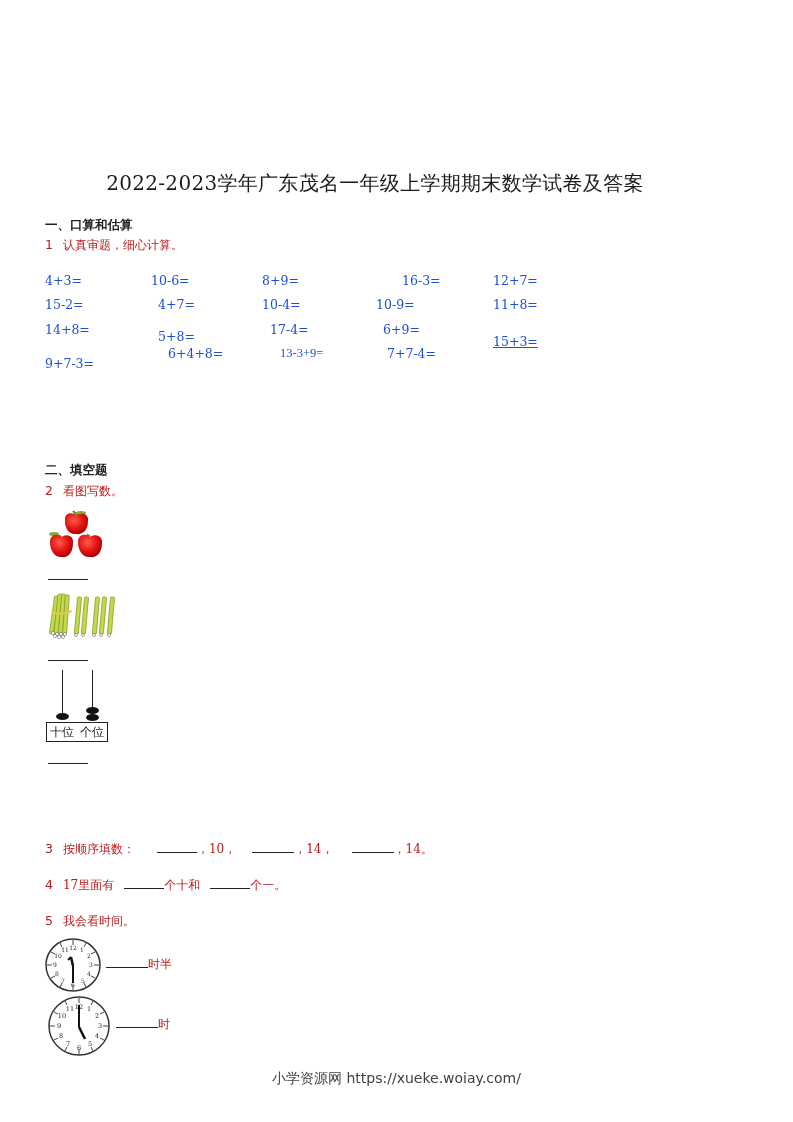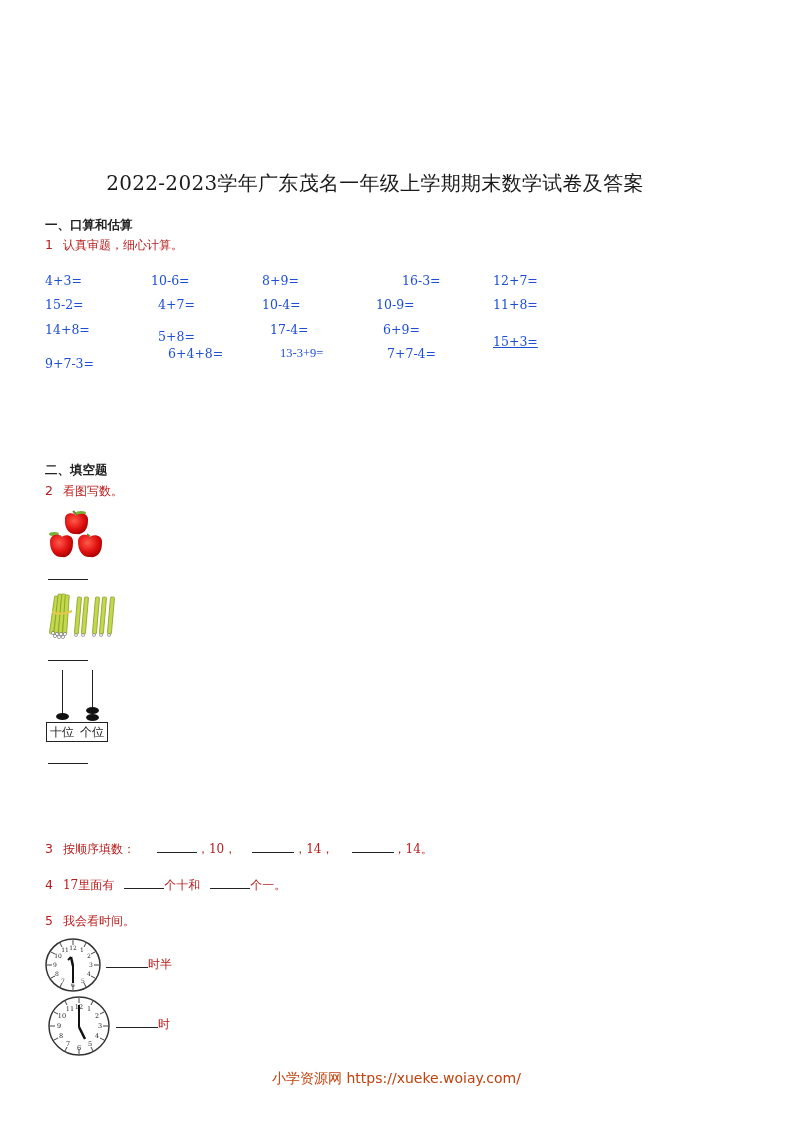--- a/index.html
+++ b/index.html
@@ -6,21 +6,21 @@
   body { width: 793px; height: 1122px; position: relative; overflow: hidden;
          font-family: "DejaVu Serif", "Liberation Serif", serif; color: #222; }
   .abs { position: absolute; }
   .title { left: 0; width: 750px; top: 170px; text-align: center; font-size: 20px; color: #1a1a1a; letter-spacing: 0.3px; }
   .section { font-family: "DejaVu Sans", "Liberation Sans", sans-serif; font-size: 12.5px; font-weight: bold; color: #222; }
   .q { font-family: "DejaVu Sans", "Liberation Sans", sans-serif; font-size: 12.5px; color: #b91c1c; }
   .q .num { display: inline-block; width: 14px; }
   .q .txt { font-family: "DejaVu Serif", "Liberation Serif", serif; font-size: 12px; }
   .eq { font-size: 12.5px; color: #1d4ed8; white-space: nowrap; font-family: "DejaVu Serif", "Liberation Serif", serif; }
   .blank { display: inline-block; border-bottom: 1px solid #222; height: 12px; vertical-align: baseline; }
-  .footer { left: 0; width: 793px; top: 1070px; text-align: center; font-family: "DejaVu Sans", "Liberation Sans", sans-serif; font-size: 14px; color: #c2410c; }
+  .footer { left: 0; width: 793px; top: 1070px; text-align: center; font-family: "DejaVu Sans", "Liberation Sans", sans-serif; font-size: 14px; color: #404040; }
   .answer-line { border-bottom: 1px solid #222; height: 0; }
   .abacus-box { border: 1px solid #222; font-size: 12px; font-family: "DejaVu Sans", sans-serif; display: flex; align-items: center; justify-content: space-around; background: #fff; }
 </style>
 </head>
 <body>
 
 <div class="abs title">2022-2023学年广东茂名一年级上学期期末数学试卷及答案</div>
 
 <div class="abs section" style="left:45px;top:217px;">一、口算和估算</div>
 <div class="abs q" style="left:45px;top:237px;">

